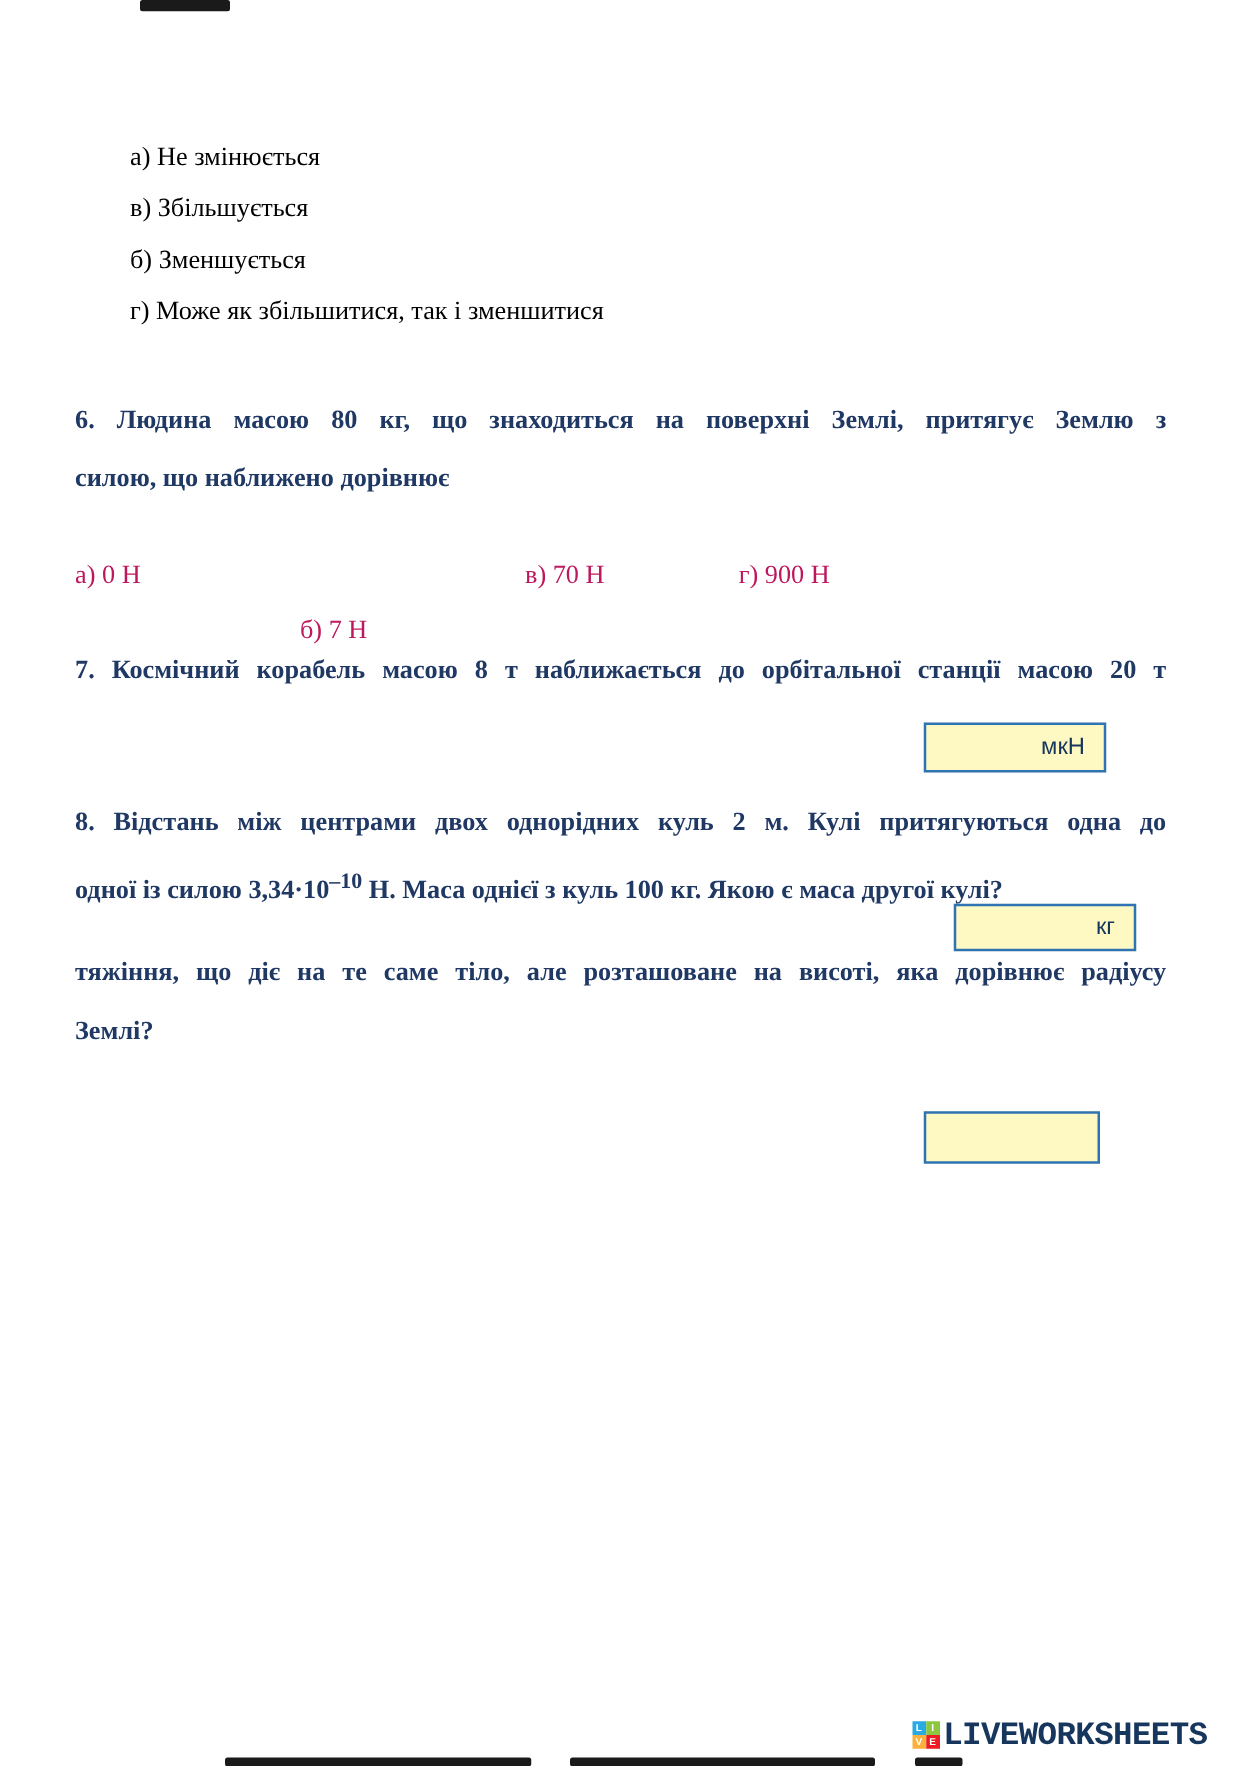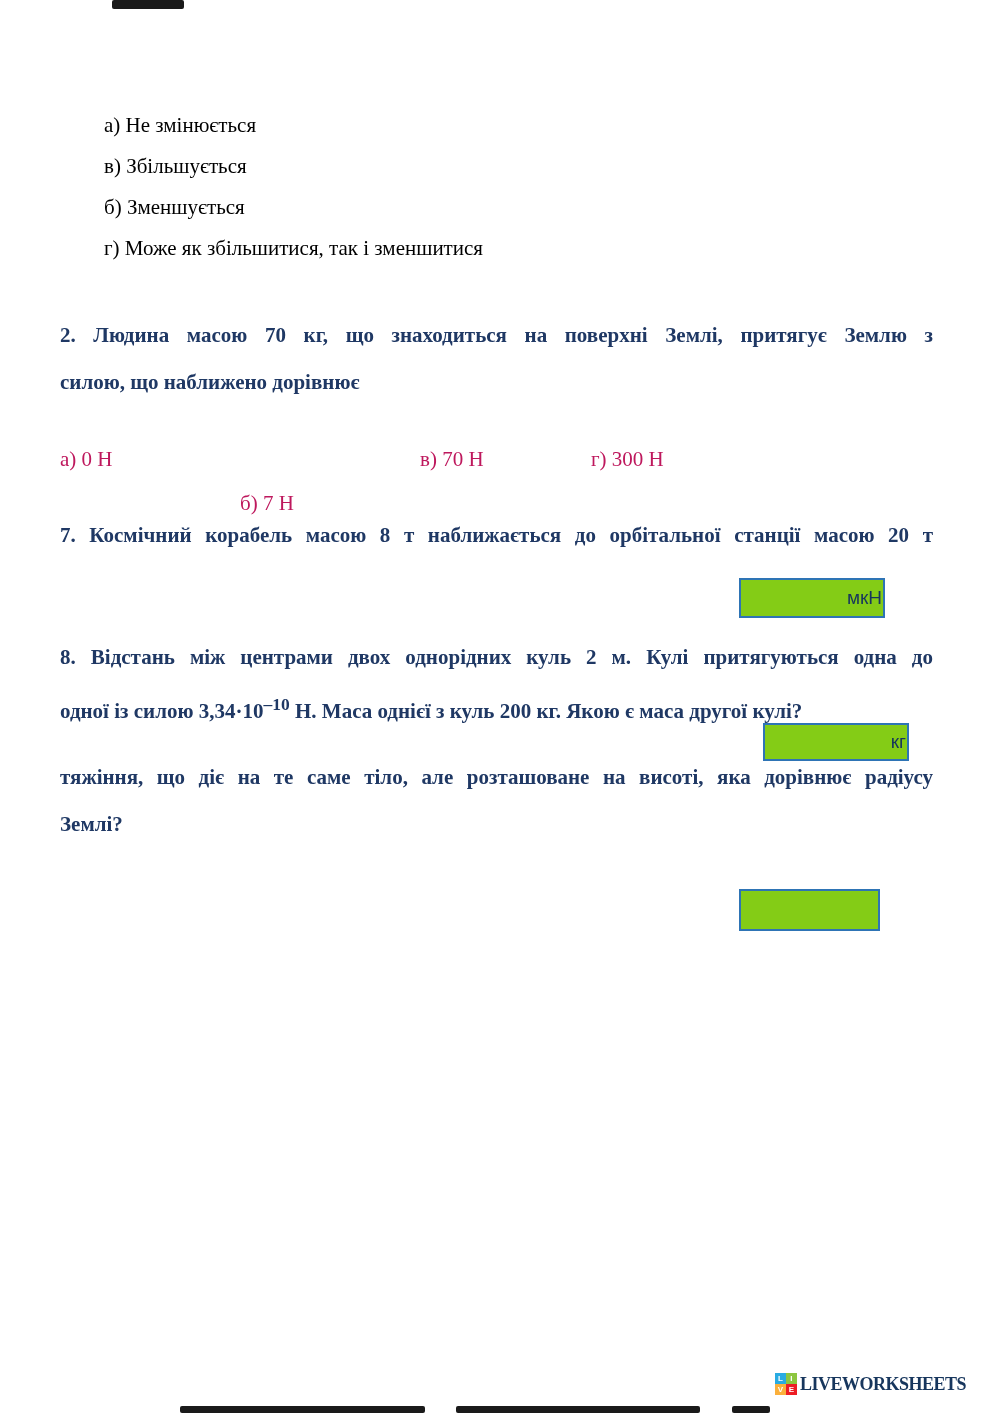--- a/index.html
+++ b/index.html
@@ -29,22 +29,22 @@
   .q .line.just{text-align:justify;text-align-last:justify;}
 
   
   .q6opts{left:0;top:441px;width:1000px;height:34px;font-size:21px;color:#be185d;}
   .q6opts span{position:absolute;top:6px;white-space:nowrap;}
 
   
   .answer-box{
     display:flex;align-items:center;
     border:2px solid var(--box);
-    background:#84cc16;
-    padding:0 1px 0 6px;
+    background:#fef9c3;
+    padding:0 15px 0 6px;
   }
   .answer-box input{
     flex:1;min-width:0;border:none;outline:none;background:transparent;
     font-family:"Liberation Sans","DejaVu Sans",sans-serif;
     font-size:18px;color:#000;height:100%;
   }
   .answer-box .unit{
     font-family:"Liberation Sans","DejaVu Sans",sans-serif;
     font-size:19px;color:var(--unit);
     margin-left:6px;white-space:nowrap;
@@ -56,64 +56,64 @@
     width:22px;height:22px;
     display:grid;grid-template-columns:11px 11px;grid-template-rows:11px 11px;
     flex:0 0 auto;
   }
   .logo-grid .sq{
     display:flex;align-items:center;justify-content:center;
     color:#fff;font-family:"Liberation Sans",sans-serif;
     font-size:8px;font-weight:bold;line-height:1;
   }
   .brand-text{
-    font-family:Liberation Serif, serif;
-    font-weight:bold;font-size:18px;letter-spacing:-0.5px;
+    font-family:Liberation Mono, monospace;
+    font-weight:bold;font-size:26px;letter-spacing:-0.5px;
     color:var(--brand);white-space:nowrap;
   }
 
   
   .artifact{background:#1a1a1a;border-radius:2px;}
 </style>
 </head>
 <body style="background: rgb(255, 255, 255);">
 
 <div class="abs artifact" style="left:112px;top:0;width:72px;height:9px;"></div>
 
 <div class="abs opts-top">
   <div class="opt">а) Не змінюється</div>
   <div class="opt">в) Збільшується</div>
   <div class="opt">б) Зменшується</div>
   <div class="opt">г) Може як збільшитися, так і зменшитися</div>
 </div>
 
 <div class="abs q" style="top:312px;">
-  <div class="line just">2. Людина масою 70 кг, що знаходиться на поверхні Землі, притягує Землю з</div>
+  <div class="line just">6. Людина масою 80 кг, що знаходиться на поверхні Землі, притягує Землю з</div>
   <div class="line">силою, що наближено дорівнює</div>
 </div>
 
 <div class="abs q6opts">
   <span style="left:60px;">а) 0 Н</span>
   <span style="left:240px;margin-top:44px;">б) 7 Н</span>
   <span style="left:420px;">в) 70 Н</span>
-  <span style="left:591px;">г) 300 Н</span>
+  <span style="left:591px;">г) 900 Н</span>
 </div>
 
 <div class="abs q" style="top:512px;">
   <div class="line just">7. Космічний корабель масою 8 т наближається до орбітальної станції масою 20 т</div>
 </div>
 
 <div class="abs answer-box" style="left:739px;top:578px;width:146px;height:40px;">
   <input type="text" value="" style="">
   <span class="unit">мкН</span>
 </div>
 
 <div class="abs q" style="top:634px;">
   <div class="line just">8. Відстань між центрами двох однорідних куль 2 м. Кулі притягуються одна до</div>
-  <div class="line"><span>одної із силою 3,34·10</span><sup>–10</sup><span> Н. Маса однієї з куль 200 кг. Якою є маса другої кулі?</span></div>
+  <div class="line"><span>одної із силою 3,34·10</span><sup>–10</sup><span> Н. Маса однієї з куль 100 кг. Якою є маса другої кулі?</span></div>
 </div>
 
 <div class="abs answer-box" style="left:739px;top:723px;width:146px;height:38px;margin-left:24px;">
   <input type="text" value="" style="">
   <span class="unit">кг</span>
 </div>
 
 <div class="abs q" style="top:754px;">
   <div class="line just">тяжіння, що діє на те саме тіло, але розташоване на висоті, яка дорівнює радіусу</div>
   <div class="line">Землі?</div>

